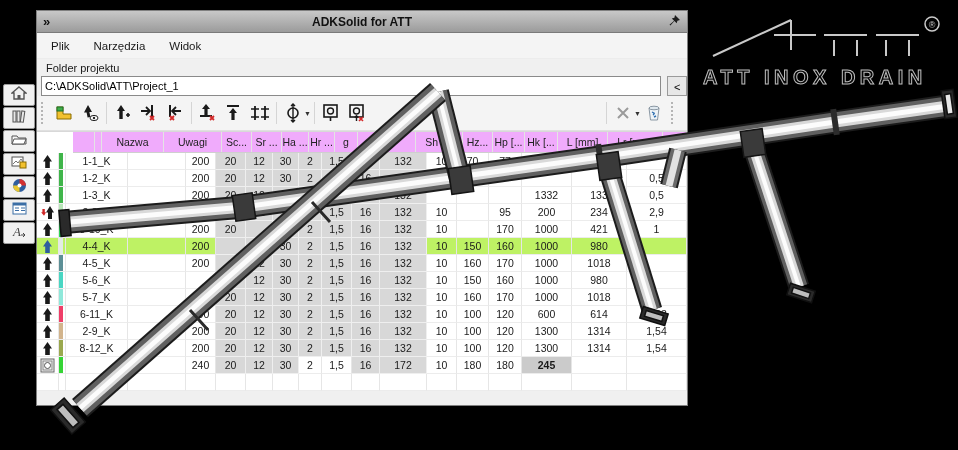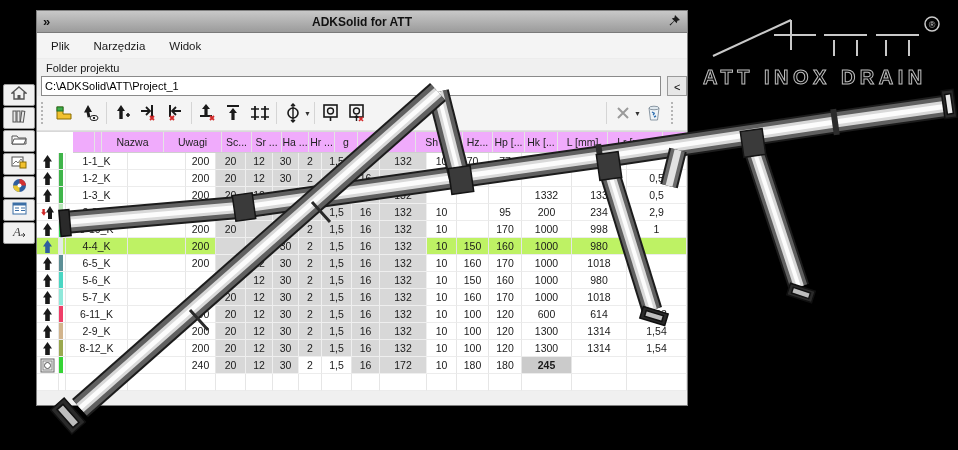--- a/index.html
+++ b/index.html
@@ -372,21 +372,21 @@
             <div class="c g"></div>
             <div class="c g">30</div>
             <div class="c g">2</div>
             <div class="c g">1,5</div>
             <div class="c g">16</div>
             <div class="c g">132</div>
             <div class="c">10</div>
             <div class="c"></div>
             <div class="c">170</div>
             <div class="c">1000</div>
-            <div class="c">998</div>
+            <div class="c">421</div>
             <div class="c">1</div>
           </div>
           <div class="trow drow sel">
             <div class="c icon-cell">
               <svg width="13" height="15">
                 <path d="M6.5 1 L11 7.5 H8.8 V14 H4.2 V7.5 H2 Z" fill="#2f5e9e"></path>
               </svg>
             </div>
             <div class="c bar-cell">
               <i class="bar" style="background: rgb(227, 236, 227);"></i>
@@ -410,21 +410,21 @@
           </div>
           <div class="trow drow">
             <div class="c icon-cell">
               <svg width="13" height="15">
                 <path d="M6.5 1 L11 7.5 H8.8 V14 H4.2 V7.5 H2 Z" fill="#1a1a1a"></path>
               </svg>
             </div>
             <div class="c bar-cell">
               <i class="bar" style="background: rgb(92, 143, 150);"></i>
             </div>
-            <div class="c">6-5_K</div>
+            <div class="c">4-5_K</div>
             <div class="c"></div>
             <div class="c">200</div>
             <div class="c g"></div>
             <div class="c g">12</div>
             <div class="c g">30</div>
             <div class="c g">2</div>
             <div class="c g">1,5</div>
             <div class="c g">16</div>
             <div class="c g">132</div>
             <div class="c">10</div>

